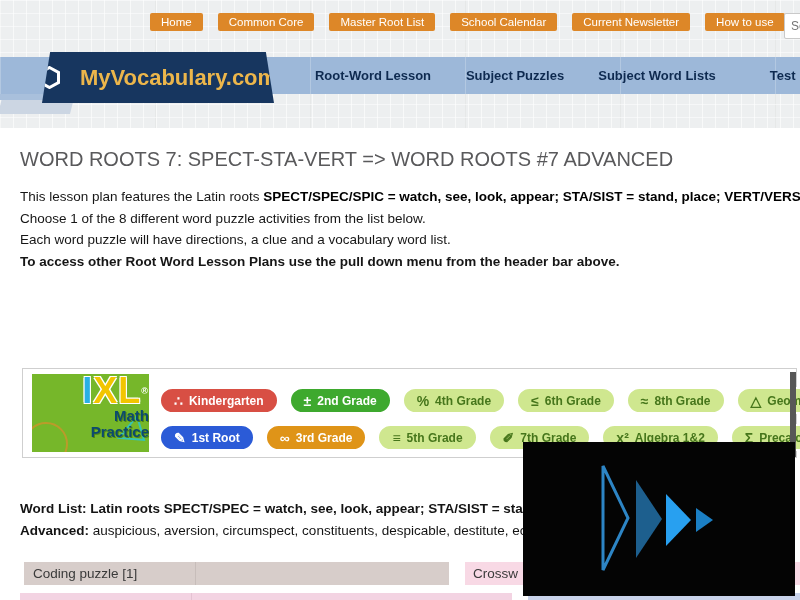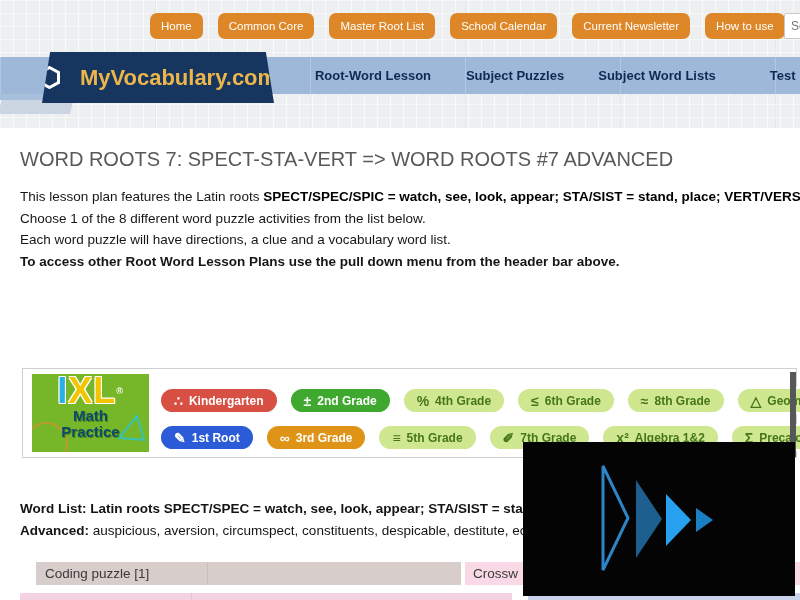--- a/index.html
+++ b/index.html
@@ -11,21 +11,21 @@
     position:absolute; left:0; top:0; width:800px; height:128px;
     background-color:#edeff0;
     background-image:
       linear-gradient(to right, rgba(255,255,255,.6) 1px, transparent 1px),
       linear-gradient(to bottom, rgba(255,255,255,.5) 1px, transparent 1px),
       linear-gradient(to right, rgba(0,0,0,.03) 1px, transparent 1px);
     background-size: 13px 13px, 13px 13px, 155px 100%;
   }
   .topnav { position:absolute; left:150px; top:13px; height:26px; display:flex; gap:15px; z-index:6; }
   .topnav .btn {
-    height:26px; padding:0 11px; border:none; border-radius:7px;
+    height:18px; padding:0 11px; border:none; border-radius:2px;
     background:#dd8728; color:#fff; font-size:11.5px; font-family:inherit;
     display:flex; align-items:center; white-space:nowrap; cursor:pointer;
   }
   .search-box {
     position:absolute; left:784px; top:13px; width:80px; height:26px; z-index:6;
     border:1px solid #c9c9c9; border-radius:2px; padding:0 6px; font-size:12px;
     font-family:inherit; color:#444; background:#fff;
   }
 
   
@@ -59,21 +59,21 @@
   .intro { position:absolute; left:20px; top:186px; font-size:13.5px; color:#161616; line-height:21.5px; white-space:nowrap; }
   .intro b { color:#000; }
 
   
   .ad-box {
     position:absolute; left:22px; top:368px; width:775px; height:90px;
     background:#fff; border:1px solid #cfcfcf;
   }
   .ixl-panel {
     position:absolute; left:9px; top:5px; width:117px; height:78px; background:#76b72a;
-    overflow:hidden; text-align:center;
+    overflow:hidden; text-align:right;
   }
   .ixl-word { font-size:36px; font-weight:900; line-height:34px; letter-spacing:1px;
     text-shadow:1px 1px 0 #fff, -1px -1px 0 #fff, 1px -1px 0 #fff, -1px 1px 0 #fff; }
   .ixl-i { color:#29b0e5; } .ixl-xl { color:#f2c500; }
   .ixl-reg { font-size:9px; color:#fff; vertical-align:top; text-shadow:none; }
   .ixl-tag { color:#0c4a6e; font-size:15px; font-weight:bold; line-height:16px;
     text-shadow:1px 1px 0 #4e8516; position:relative; z-index:2; }
   .deco-circle { position:absolute; left:-8px; bottom:-14px; width:44px; height:44px;
     border:2px solid #d98e2b; border-radius:50%; opacity:.7; }
   .deco-triangle { position:absolute; right:2px; bottom:2px; z-index:1; }
@@ -90,21 +90,21 @@
   .pill.grn { background:#3ea92e; color:#fff; }
   .pill.blu { background:#2b5bd7; color:#fff; }
   .pill.org { background:#df9418; color:#fff; }
   .ad-scrollbar { position:absolute; left:790px; top:372px; width:6px; height:85px; background:#575757; z-index:5; }
 
   
   .word-list { position:absolute; left:20px; top:498px; font-size:13.5px; line-height:22px; color:#141414; white-space:nowrap; }
 
   
   .prow { position:absolute; display:flex; align-items:center; font-size:13.5px; }
-  .row1a { left:36px; top:562px; width:425px; height:23px; background:#d7cdca; color:#3a3a3a; }
+  .row1a { left:24px; top:562px; width:425px; height:23px; background:#d7cdca; color:#3a3a3a; }
   .row1a .cell1 { width:172px; padding-left:9px; border-right:1px solid #c7bdba; height:100%; display:flex; align-items:center; }
   .row1a .cell2 { padding-left:15px; color:#4d7fba; cursor:pointer; }
   .row1c { left:465px; top:562px; width:335px; height:23px; background:#f8d9e5; color:#3a3a3a; padding-left:8px; }
   .row2a { left:20px; top:593px; width:492px; height:20px; background:#f3d3e2; }
   .row2a .d { width:172px; height:100%; border-right:1px solid #e4c2d2; }
   .row2c { left:528px; top:593px; width:272px; height:20px; background:#c9d3eb; }
 
   
   .video-overlay {
     position:absolute; left:523px; top:442px; width:272px; height:154px; background:#040404;

